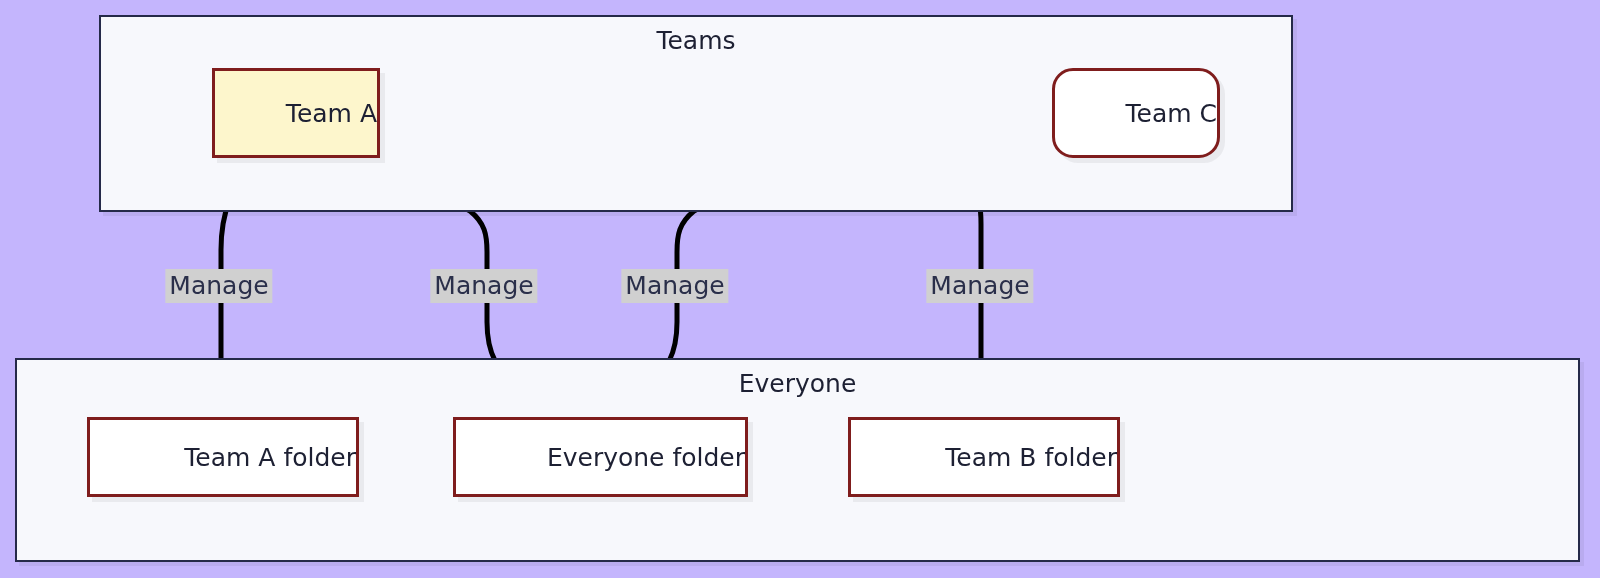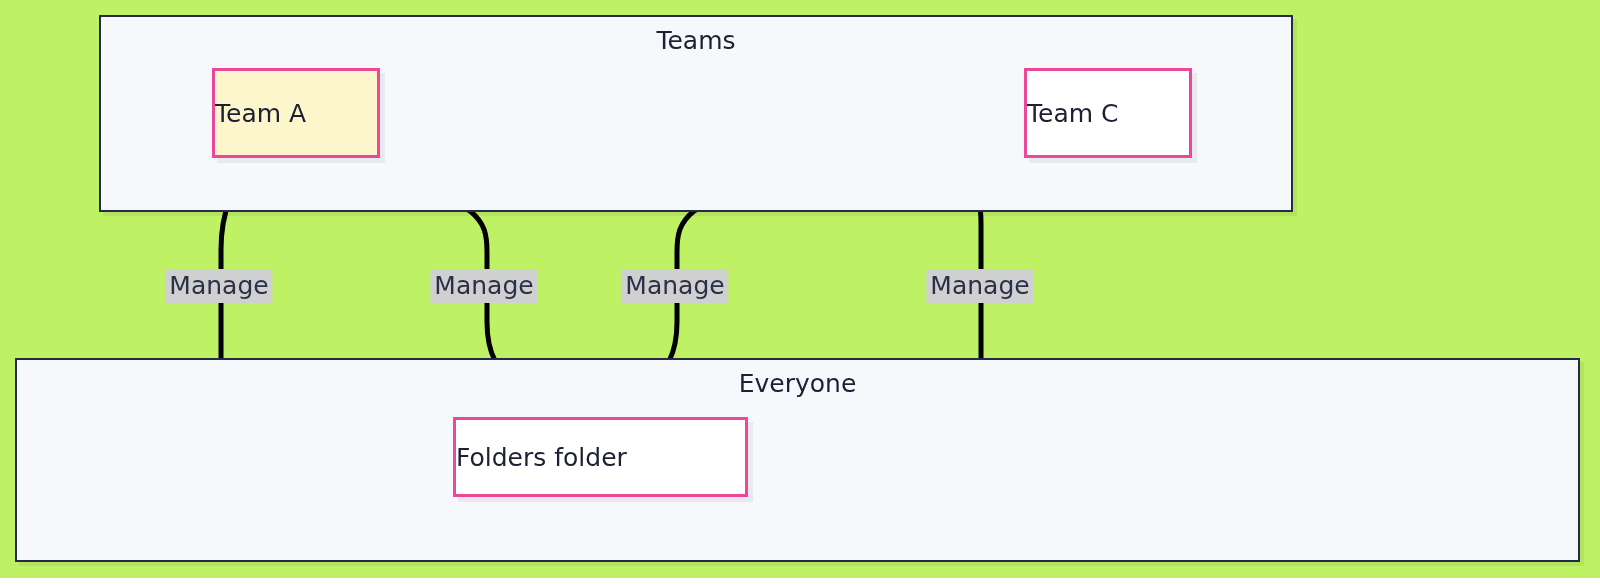--- a/index.html
+++ b/index.html
@@ -8,21 +8,21 @@
     padding: 0;
     background: #ffffff;
   }
   body {
     font-family: "DejaVu Sans", sans-serif;
   }
   #canvas {
     position: relative;
     width: 1600px;
     height: 578px;
-    background: #bef264;
+    background: #c4b5fd;
     overflow: hidden;
     text-decoration: underline;
   }
   
   .group {
     position: absolute;
     background: #f7f8fc;
     border: 2px solid #252a49;
     box-shadow: 4px 4px 0 rgba(0,0,0,0.055);
     box-sizing: border-box;
@@ -40,35 +40,35 @@
     text-align: center;
     font-size: 25px;
     color: #1d2033;
     line-height: 1.1;
     white-space: nowrap;
   }
   
   .node {
     position: absolute;
     box-sizing: border-box;
-    border: 3px solid #ec4899;
+    border: 3px solid #7f1d1d;
     display: flex;
     align-items: center;
-    justify-content: flex-start;
+    justify-content: flex-end;
     font-size: 25px;
     color: #1d2033;
     box-shadow: 5px 5px 0 rgba(0,0,0,0.055);
     white-space: nowrap;
   }
   .node.hl   { background: #fdf6cc; }
   .node.plain{ background: #ffffff; }
 
   #node-team-a { left: 212px;  top: 68px; width: 168px; height: 90px; }
   #node-team-b { left: 782px;  top: 68px; width: 168px; height: 90px; }
-  #node-team-c { left: 1024px; top: 68px; width: 168px; height: 90px; }
+  #node-team-c { left: 1052px; top: 68px; width: 168px; height: 90px; border-radius: 21px; }
 
   #node-folder-team-a  { left: 87px;   top: 417px; width: 272px; height: 80px; }
   #node-folder-everyone{ left: 453px;  top: 417px; width: 295px; height: 80px; }
   #node-folder-team-b  { left: 848px;  top: 417px; width: 272px; height: 80px; }
   #node-folder-team-c  { left: 1213px; top: 417px; width: 272px; height: 80px; }
 
   
   #edge-layer {
     position: absolute;
     left: 0; top: 0;
@@ -139,22 +139,28 @@
     <span>Team A</span>
   </div>
   <div class="node plain" id="node-team-c">
     <span>Team C</span>
   </div>
 
   <div class="group" id="group-folders">
     <div class="group-label">Everyone</div>
   </div>
 
+  <div class="node plain" id="node-folder-team-a">
+    <span>Team A folder</span>
+  </div>
   <div class="node plain" id="node-folder-everyone">
-    <span>Folders folder</span>
+    <span>Everyone folder</span>
+  </div>
+  <div class="node plain" id="node-folder-team-b">
+    <span>Team B folder</span>
   </div>
 
   <div class="edge-label" id="edge-label-1">Manage</div>
   <div class="edge-label" id="edge-label-2">Manage</div>
   <div class="edge-label" id="edge-label-3">Manage</div>
   <div class="edge-label" id="edge-label-4">Manage</div>
 
 </div>
 
 </body></html>

